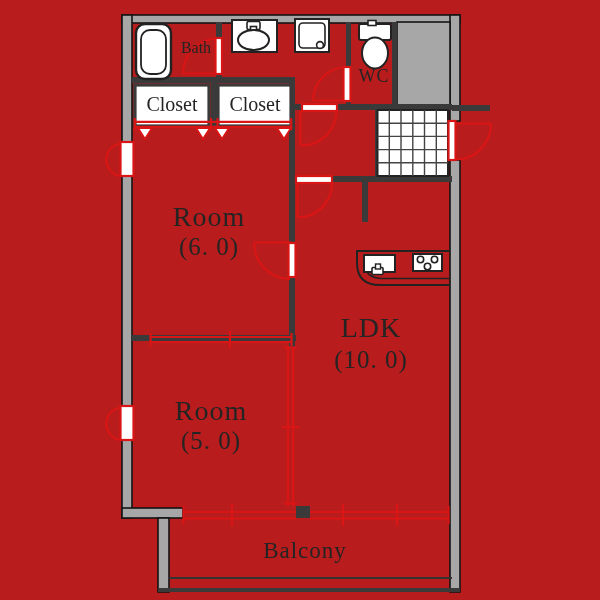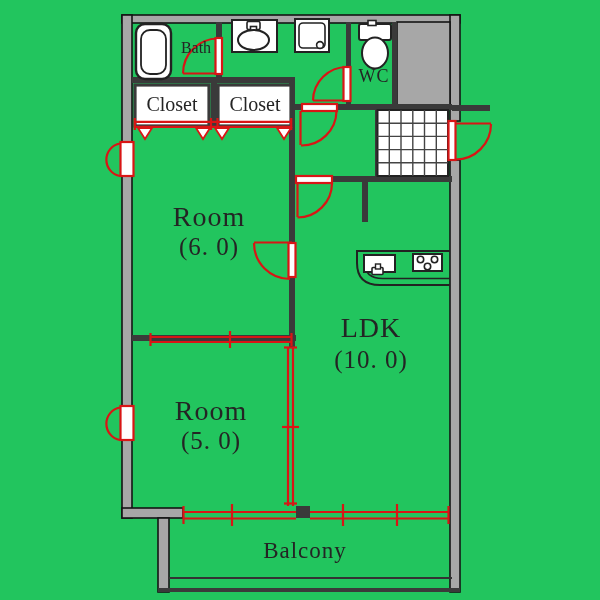--- a/index.html
+++ b/index.html
@@ -1,16 +1,16 @@
 <!DOCTYPE html>
 <html><head>
 <meta charset="utf-8">
 <style>
   html,body{margin:0;padding:0;background:#ffffff;}
-  .stage{position:relative;width:600px;height:600px;background:#22c55e;overflow:hidden;
+  .stage{position:relative;width:600px;height:600px;background:#b91c1c;overflow:hidden;
          font-family:"Liberation Serif","DejaVu Serif",serif;}
   svg{position:absolute;left:0;top:0;}
   text{fill:#242424;}
   .lbl-big{font-size:28px;letter-spacing:1px;}
   .lbl-size{font-size:25px;letter-spacing:1px;}
   .lbl-mid{font-size:20px;}
   .lbl-wc{font-size:18px;letter-spacing:1px;}
   .lbl-bath{font-size:16px;}
   .lbl-balcony{font-size:23px;letter-spacing:1px;}
 </style>

